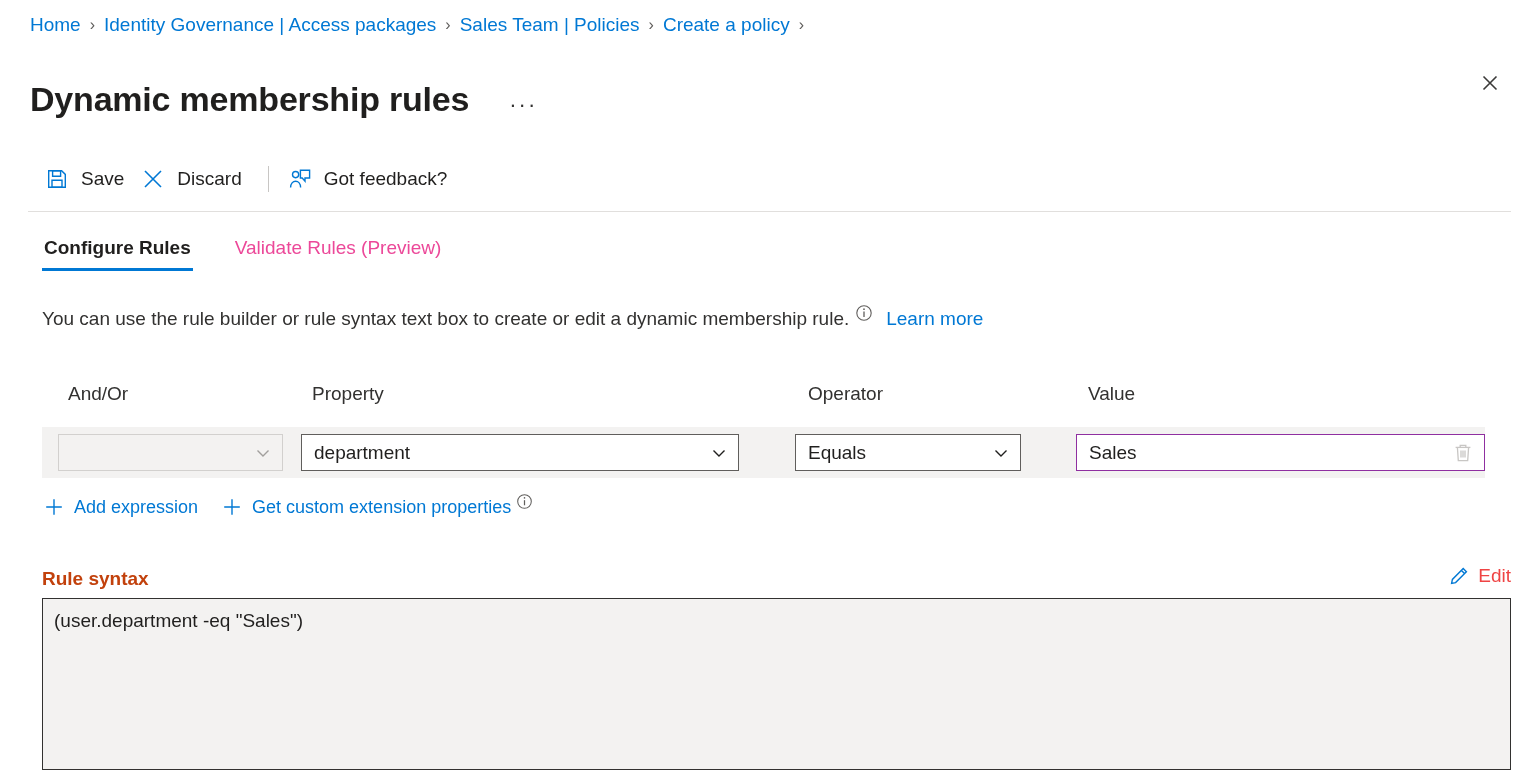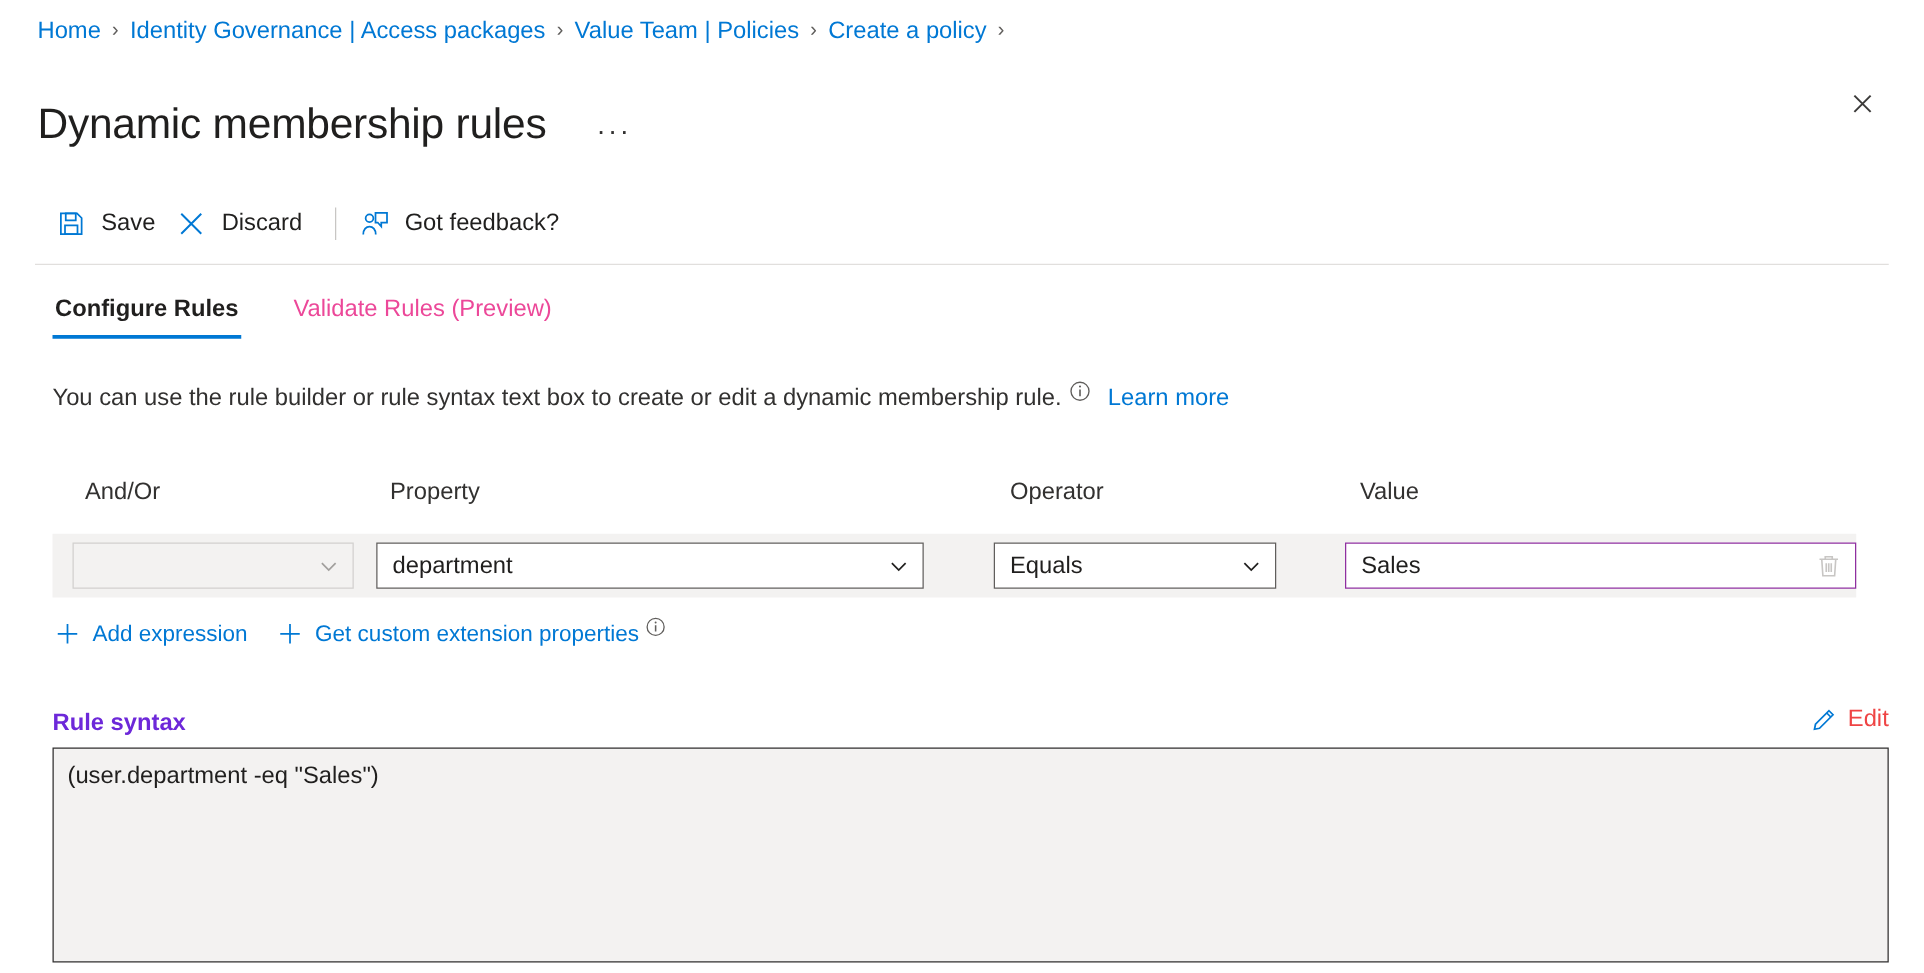--- a/index.html
+++ b/index.html
@@ -33,21 +33,21 @@
     display: inline-block;
   }
 
   
   .title-row {
     position: absolute; left: 30px; top: 56px;
     display: flex; align-items: center;
   }
   .page-title {
     font-size: 34px;
-    font-weight: 400;
+    font-weight: 700;
     letter-spacing: -0.2px;
     color: #201f1e;
     line-height: 1.2;
   }
   .ellipsis-btn {
     margin-left: 34px;
     color: #323130;
     font-size: 22px;
     letter-spacing: 2px;
     cursor: pointer;
@@ -247,21 +247,21 @@
     width: 17px; height: 17px;
     align-items: center; justify-content: center;
     cursor: pointer;
   }
 
   
   .syntax-label {
     position: absolute; left: 42px; top: 568px;
     font-size: 19px;
     font-weight: 700;
-    color: #6d28d9;
+    color: #c2410c;
   }
   .edit-link {
     position: absolute; right: 28px; top: 565px;
     display: flex; align-items: center;
     color: #ef4444;
     font-size: 19px;
     cursor: pointer;
   }
   .pencil-icon {
     width: 22px; height: 22px;
@@ -287,21 +287,21 @@
 </head>
 <body>
 
 <div class="page">
 
   <nav class="breadcrumb">
     <a class="crumb">Home</a>
     <span class="crumb-sep">›</span>
     <a class="crumb">Identity Governance | Access packages</a>
     <span class="crumb-sep">›</span>
-    <a class="crumb">Value Team | Policies</a>
+    <a class="crumb">Sales Team | Policies</a>
     <span class="crumb-sep">›</span>
     <a class="crumb">Create a policy</a>
     <span class="crumb-sep">›</span>
   </nav>
 
   <div class="title-row">
     <h1 class="page-title">Dynamic membership rules</h1>
     <span class="ellipsis-btn">···</span>
   </div>
 

